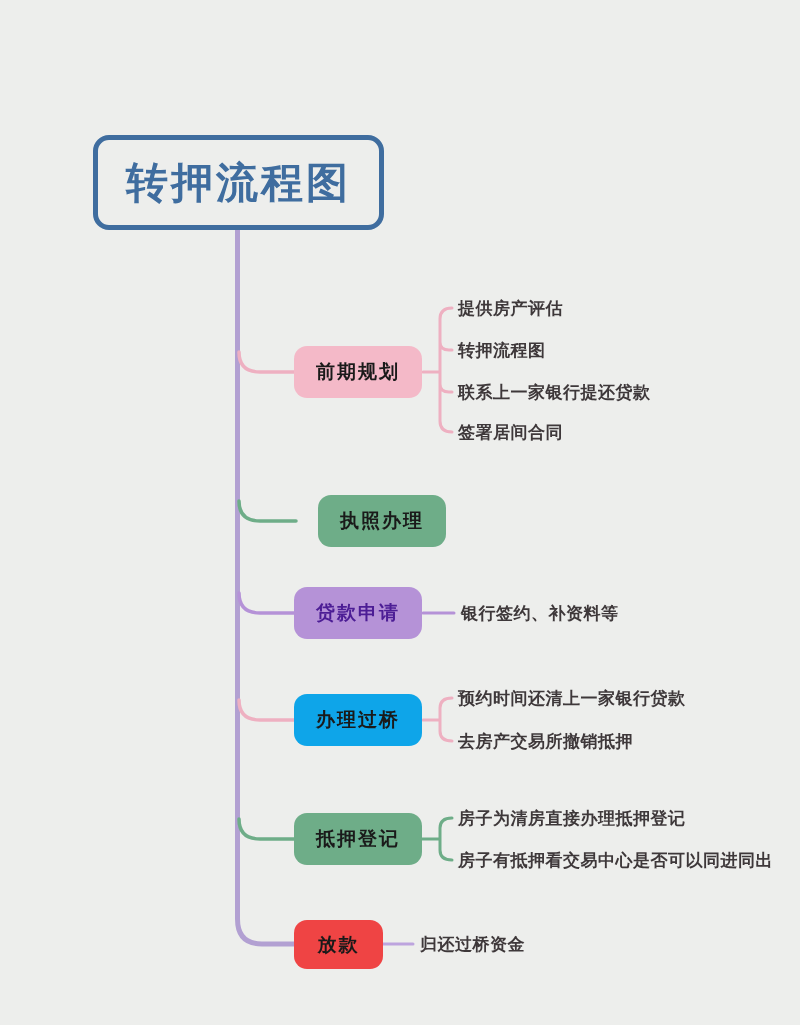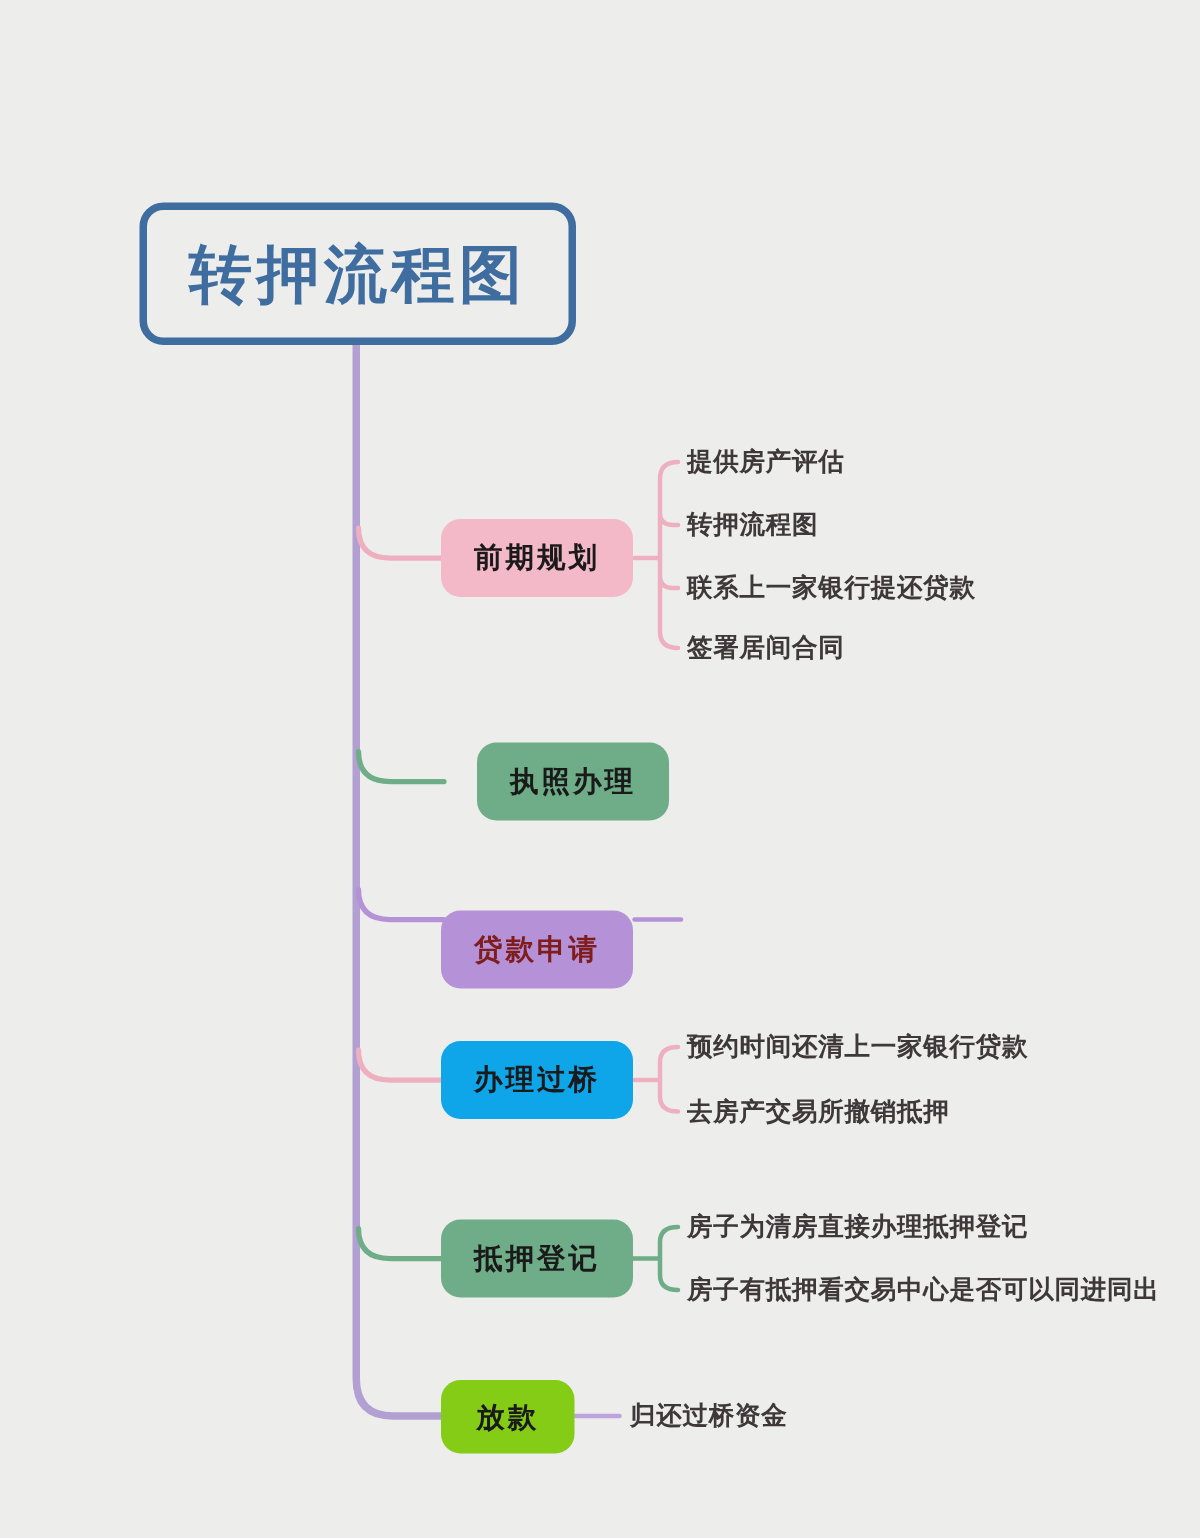--- a/index.html
+++ b/index.html
@@ -59,30 +59,31 @@
 
     <path class="w3" d="M 422 839 H 439 M 452 818 Q 440 818 440 828 V 850 Q 440 860 452 860" stroke="#6ead88"></path>
 
     <path class="w3" d="M 383 944 H 413" stroke="#bda4de"></path>
   </svg>
 
   <div class="title-box" style="color: rgb(63, 109, 159); border-color: rgb(63, 109, 159);">转押流程图</div>
 
   <div class="branch-box" style="top: 346px; background: rgb(244, 185, 200); color: rgb(26, 26, 26);">前期规划</div>
   <div class="branch-box" style="top: 495px; background: rgb(110, 173, 136); color: rgb(26, 26, 26); margin-left: 24px;">执照办理</div>
-  <div class="branch-box" style="top: 587px; background: rgb(181, 146, 215); color: #7f1d1d; margin-top: 20px;">贷款申请</div>
+  <div class="branch-box" style="top: 587px; background: rgb(181, 146, 215); color: #4c1d95;">贷款申请</div>
   <div class="branch-box" style="top: 694px; background: #0ea5e9; color: rgb(26, 26, 26);">办理过桥</div>
   <div class="branch-box" style="top: 813px; background: rgb(110, 173, 136); color: rgb(26, 26, 26);">抵押登记</div>
-  <div class="branch-box small" style="top: 920px; background: #84cc16; color: rgb(26, 26, 26); font-family: Liberation Serif, serif;">放款</div>
+  <div class="branch-box small" style="top: 920px; background: #ef4444; color: rgb(26, 26, 26); font-family: Liberation Serif, serif;">放款</div>
 
   <div class="leaf" style="left: 458px; top: 308px; color: rgb(62, 56, 58);">提供房产评估</div>
   <div class="leaf" style="left: 458px; top: 350px; color: rgb(62, 56, 58);">转押流程图</div>
   <div class="leaf" style="left: 458px; top: 392px; color: rgb(62, 56, 58);">联系上一家银行提还贷款</div>
   <div class="leaf" style="left: 458px; top: 432px; color: rgb(62, 56, 58);">签署居间合同</div>
 
+  <div class="leaf" style="left: 461px; top: 613px; color: rgb(62, 56, 58);">银行签约、补资料等</div>
 
   <div class="leaf" style="left: 458px; top: 698px; color: rgb(62, 56, 58);">预约时间还清上一家银行贷款</div>
   <div class="leaf" style="left: 458px; top: 741px; color: rgb(62, 56, 58);">去房产交易所撤销抵押</div>
 
   <div class="leaf" style="left: 458px; top: 818px; color: rgb(62, 56, 58);">房子为清房直接办理抵押登记</div>
   <div class="leaf" style="left: 458px; top: 860px; color: rgb(62, 56, 58);">房子有抵押看交易中心是否可以同进同出</div>
 
   <div class="leaf" style="left: 420px; top: 944px; color: rgb(62, 56, 58);">归还过桥资金</div>
 
 </div>

